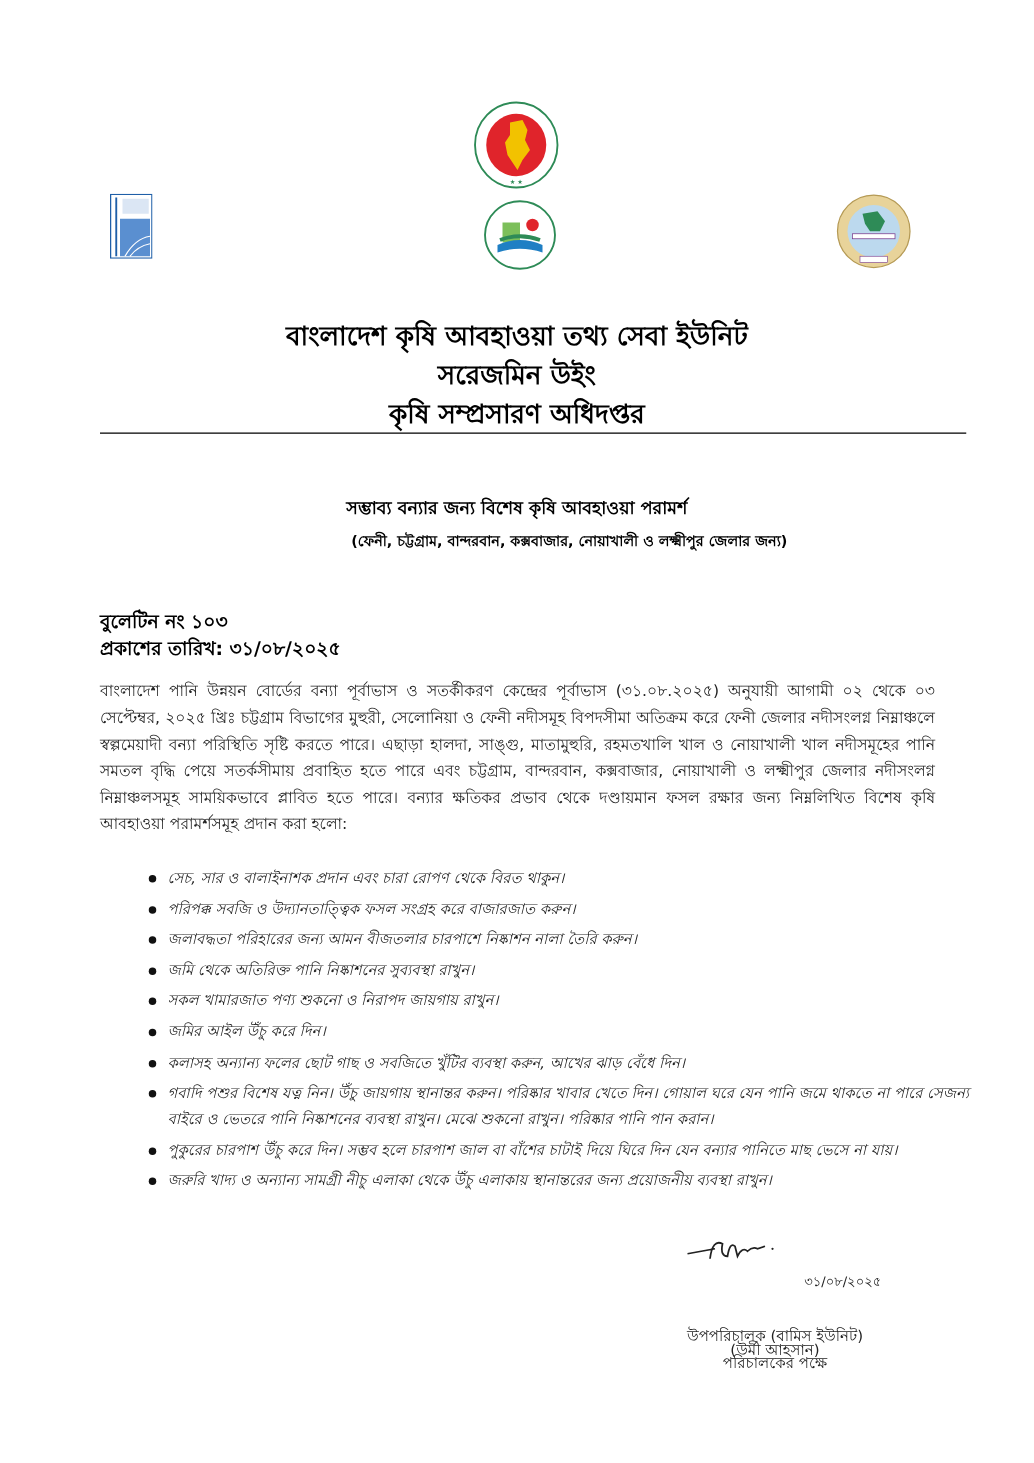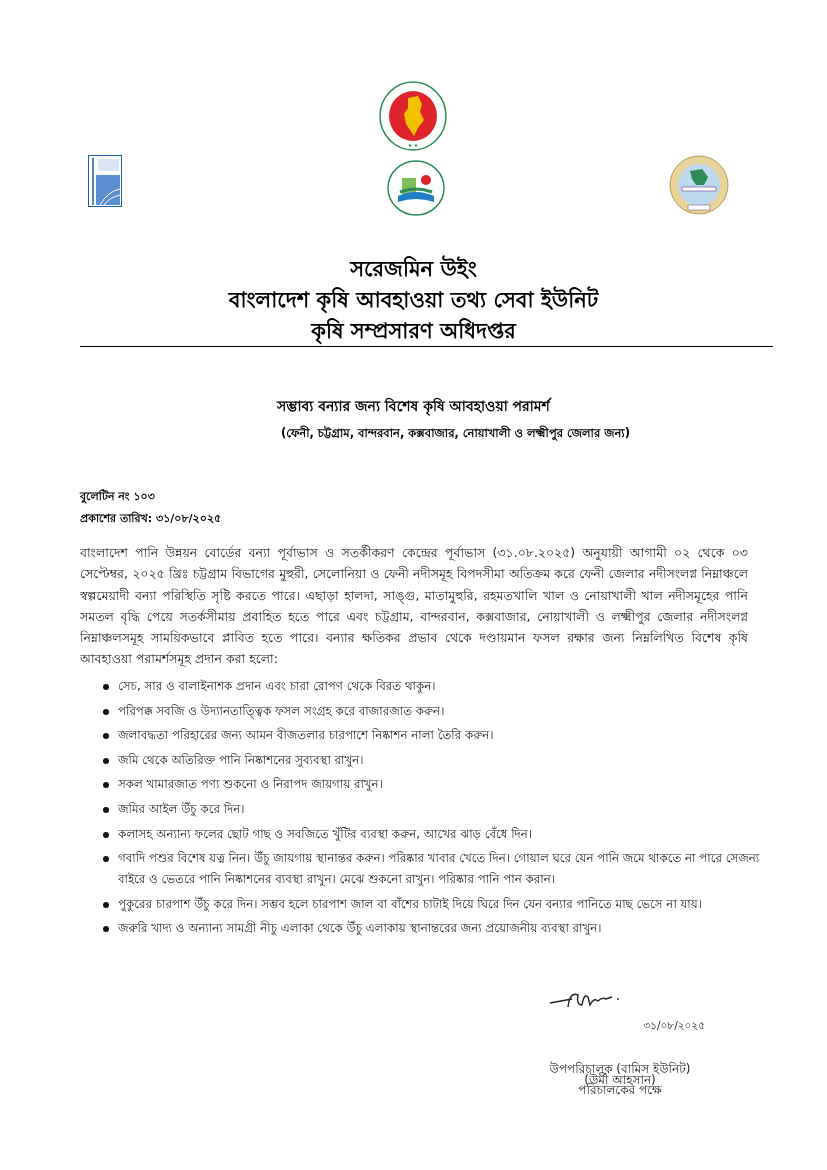--- a/index.html
+++ b/index.html
@@ -11,25 +11,25 @@
   #logo-bmd { left: 88px; top: 155px; }
   #logo-bwdb { left: 668px; top: 155px; }
 
   .header { position: absolute; left: 0; width: 827px; top: 254px; text-align: center; font-weight: bold; font-size: 21px; line-height: 31px; color: #000; }
   .header div { white-space: nowrap; }
   .rule { position: absolute; left: 80px; width: 693px; top: 346px; height: 0; border-top: 1.2px solid #000; }
 
   .subject { position: absolute; left: 0; width: 827px; top: 395px; text-align: center; font-weight: bold; font-size: 14px; color: #000; }
   .districts { position: absolute; left: 0; width: 827px; top: 425px; text-align: center; font-weight: bold; font-size: 11.5px; color: #000; margin-left: 42px; }
 
-  .meta { position: absolute; left: 80px; top: 486px; font-weight: bold; font-size: 11px; line-height: 22px; color: #000; }
+  .meta { position: absolute; left: 80px; top: 486px; font-weight: bold; font-size: 15px; line-height: 22px; color: #000; }
 
   .para { position: absolute; left: 80px; width: 668px; top: 542px; font-size: 12.5px; line-height: 21.3px; text-align: justify; color: #222; }
 
-  .bullets { position: absolute; left: 100px; width: 660px; top: 676px; margin: 0; padding: 0; list-style: none; font-size: 11.8px; color: #222; }
+  .bullets { position: absolute; left: 100px; width: 660px; top: 676px; margin: 16px; padding: 0; list-style: none; font-size: 11.8px; color: #222; font-style: italic; }
   .bullets li { position: relative; padding-left: 18px; line-height: 21px; margin-bottom: 3.6px; }
   .bullets li .dot { position: absolute; left: 3px; top: 8px; width: 6px; height: 6px; border-radius: 50%; background: #111; }
 
   .signature { position: absolute; left: 548px; top: 985px; }
   .sign-block { position: absolute; left: 520px; width: 200px; text-align: center; font-size: 12px; color: #222; }
   #sig-date { top: 1018px; left: 555px; width: 150px; font-size: 10.5px; text-align: right; }
   #sig-name { top: 1039px; margin-top: 32px; }
   #sig-desig { top: 1060px; }
   #sig-behalf { top: 1081px; }
 </style>
@@ -70,22 +70,22 @@
   <svg width="62" height="60" viewBox="0 0 62 60">
     <ellipse cx="31" cy="30" rx="29" ry="29" fill="#e8d39a" stroke="#b59a55"></ellipse>
     <ellipse cx="31" cy="30" rx="21" ry="21" fill="#bcd9ee"></ellipse>
     <path d="M22 16 L34 14 L40 22 L36 30 L28 30 L24 24 Z" fill="#2e8b57"></path>
     <rect x="14" y="32" width="34" height="4" fill="#fff" stroke="#7a3b8c" stroke-width="0.6"></rect>
     <rect x="20" y="50" width="22" height="5" fill="#fff" stroke="#7a3b8c" stroke-width="0.5"></rect>
   </svg>
 </div>
 
 <div class="header">
+  <div>বাংলাদেশ কৃষি আবহাওয়া তথ্য সেবা ইউনিট</div>
   <div>সরেজমিন উইং</div>
-  <div>বাংলাদেশ কৃষি আবহাওয়া তথ্য সেবা ইউনিট</div>
   <div>কৃষি সম্প্রসারণ অধিদপ্তর</div>
 </div>
 <div class="rule"></div>
 
 <div class="subject">সম্ভাব্য বন্যার জন্য বিশেষ কৃষি আবহাওয়া পরামর্শ</div>
 <div class="districts">(ফেনী, চট্টগ্রাম, বান্দরবান, কক্সবাজার, নোয়াখালী ও লক্ষ্মীপুর জেলার জন্য)</div>
 
 <div class="meta">
   <div>বুলেটিন নং ১০৩</div>
   <div>প্রকাশের তারিখ: ৩১/০৮/২০২৫</div>

